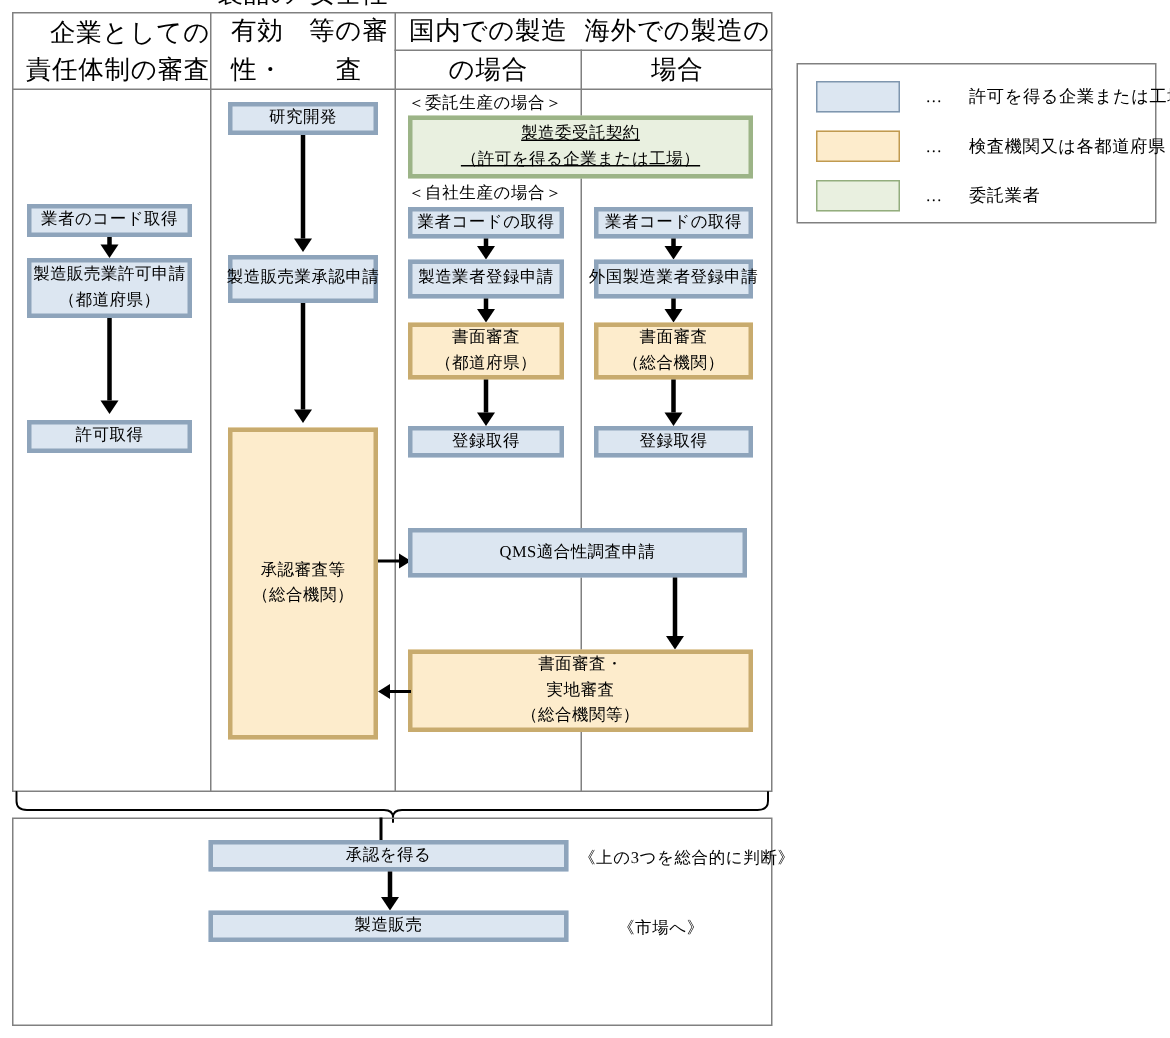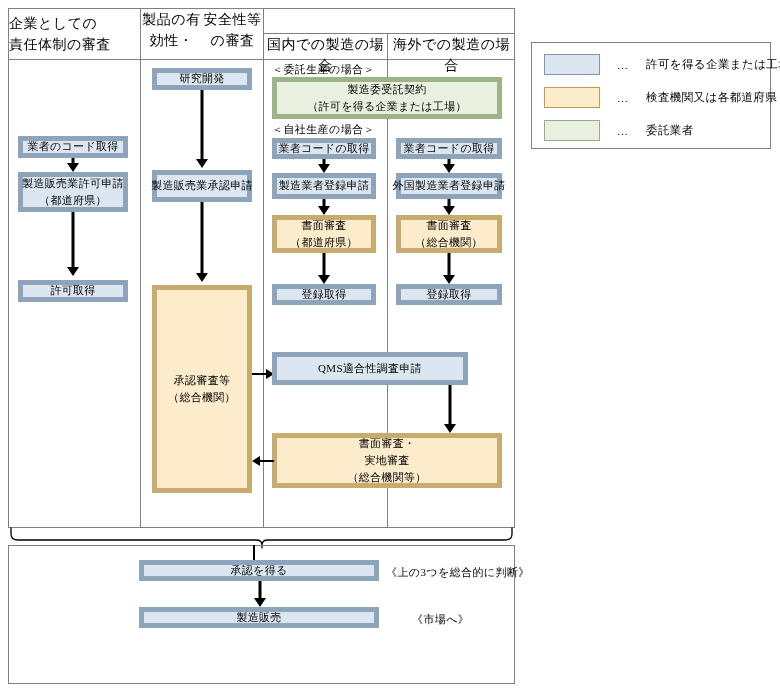--- a/index.html
+++ b/index.html
@@ -12,30 +12,30 @@
   #stage{position:absolute;inset:0;}
 
   
   .abs{position:absolute;box-sizing:border-box;}
 
   
   .frame{border:1px solid #808080;}
 
   
   .hdr{
-    display:flex;align-items:flex-start;justify-content:center;
-    text-align:center;font-size:14px;line-height:1.5;
+    display:flex;align-items:flex-end;justify-content:center;
+    text-align:center;font-size:17px;line-height:1.5;
     letter-spacing:.5px;
   }
 
   
   .box{
     display:flex;flex-direction:column;align-items:center;justify-content:center;
     text-align:center;font-size:11px;line-height:1.55;letter-spacing:.3px;
-    border:5px solid #ec4899;box-sizing:border-box;
+    border:3px solid #ec4899;box-sizing:border-box;
   }
   .box.blue{background:#dce6f1;border-color:#8ea4bb;}
   .box.cream{background:#fdeccc;border-color:#c8ab6e;justify-content:center;}
   .box.green{background:#e9f0e0;border-color:#9cb487;}
   .box span{display:block;white-space:nowrap;}
 
   
   .cap{font-size:11px;line-height:1.4;letter-spacing:.4px;white-space:nowrap;}
 
   
@@ -146,21 +146,21 @@
       <div class="head"></div>
   </div>
 
   <div class="abs box cream" style="left:152px;top:285px;width:100px;height:208px;">
     <span>承認審査等</span>
     <span>（総合機関）</span>
   </div>
 
   <div class="abs cap" style="left:272px;top:62px;">＜委託生産の場合＞</div>
 
-  <div class="abs box green" style="left:272px;top:77px;width:230px;height:42px;">
+  <div class="abs box green" style="left:272px;top:77px;width:230px;height:42px;text-decoration:underline;">
     <span>製造委受託契約</span>
     <span>（許可を得る企業または工場）</span>
   </div>
 
   <div class="abs cap" style="left:272px;top:122px;">＜自社生産の場合＞</div>
 
   <div class="abs box blue" style="left:272px;top:138px;width:104px;height:21px;">
     <span>業者コードの取得</span>
   </div>
 
@@ -222,21 +222,21 @@
 
   <div class="abs box blue" style="left:396px;top:284px;width:106px;height:21px;">
     <span>登録取得</span>
   </div>
 
   <div class="abs arrow-h" style="left:252px;top:368px;width:22px;height:12px;">
     <div class="shaft" style="width:16px;"></div>
       <div class="head-r"></div>
   </div>
 
-  <div class="abs box blue" style="left:272px;top:352px;width:196px;height:33px;">
+  <div class="abs box blue" style="left:272px;top:352px;width:226px;height:33px;">
     <span>QMS適合性調査申請</span>
   </div>
 
   <div class="abs arrow-v" style="left:450px;top:385px;width:14px;height:48px;margin-left:-7px;">
     <div class="shaft" style="height:39px;"></div>
       <div class="head"></div>
   </div>
 
   <div class="abs box cream" style="left:272px;top:433px;width:230px;height:55px;">
     <span>書面審査・</span>

